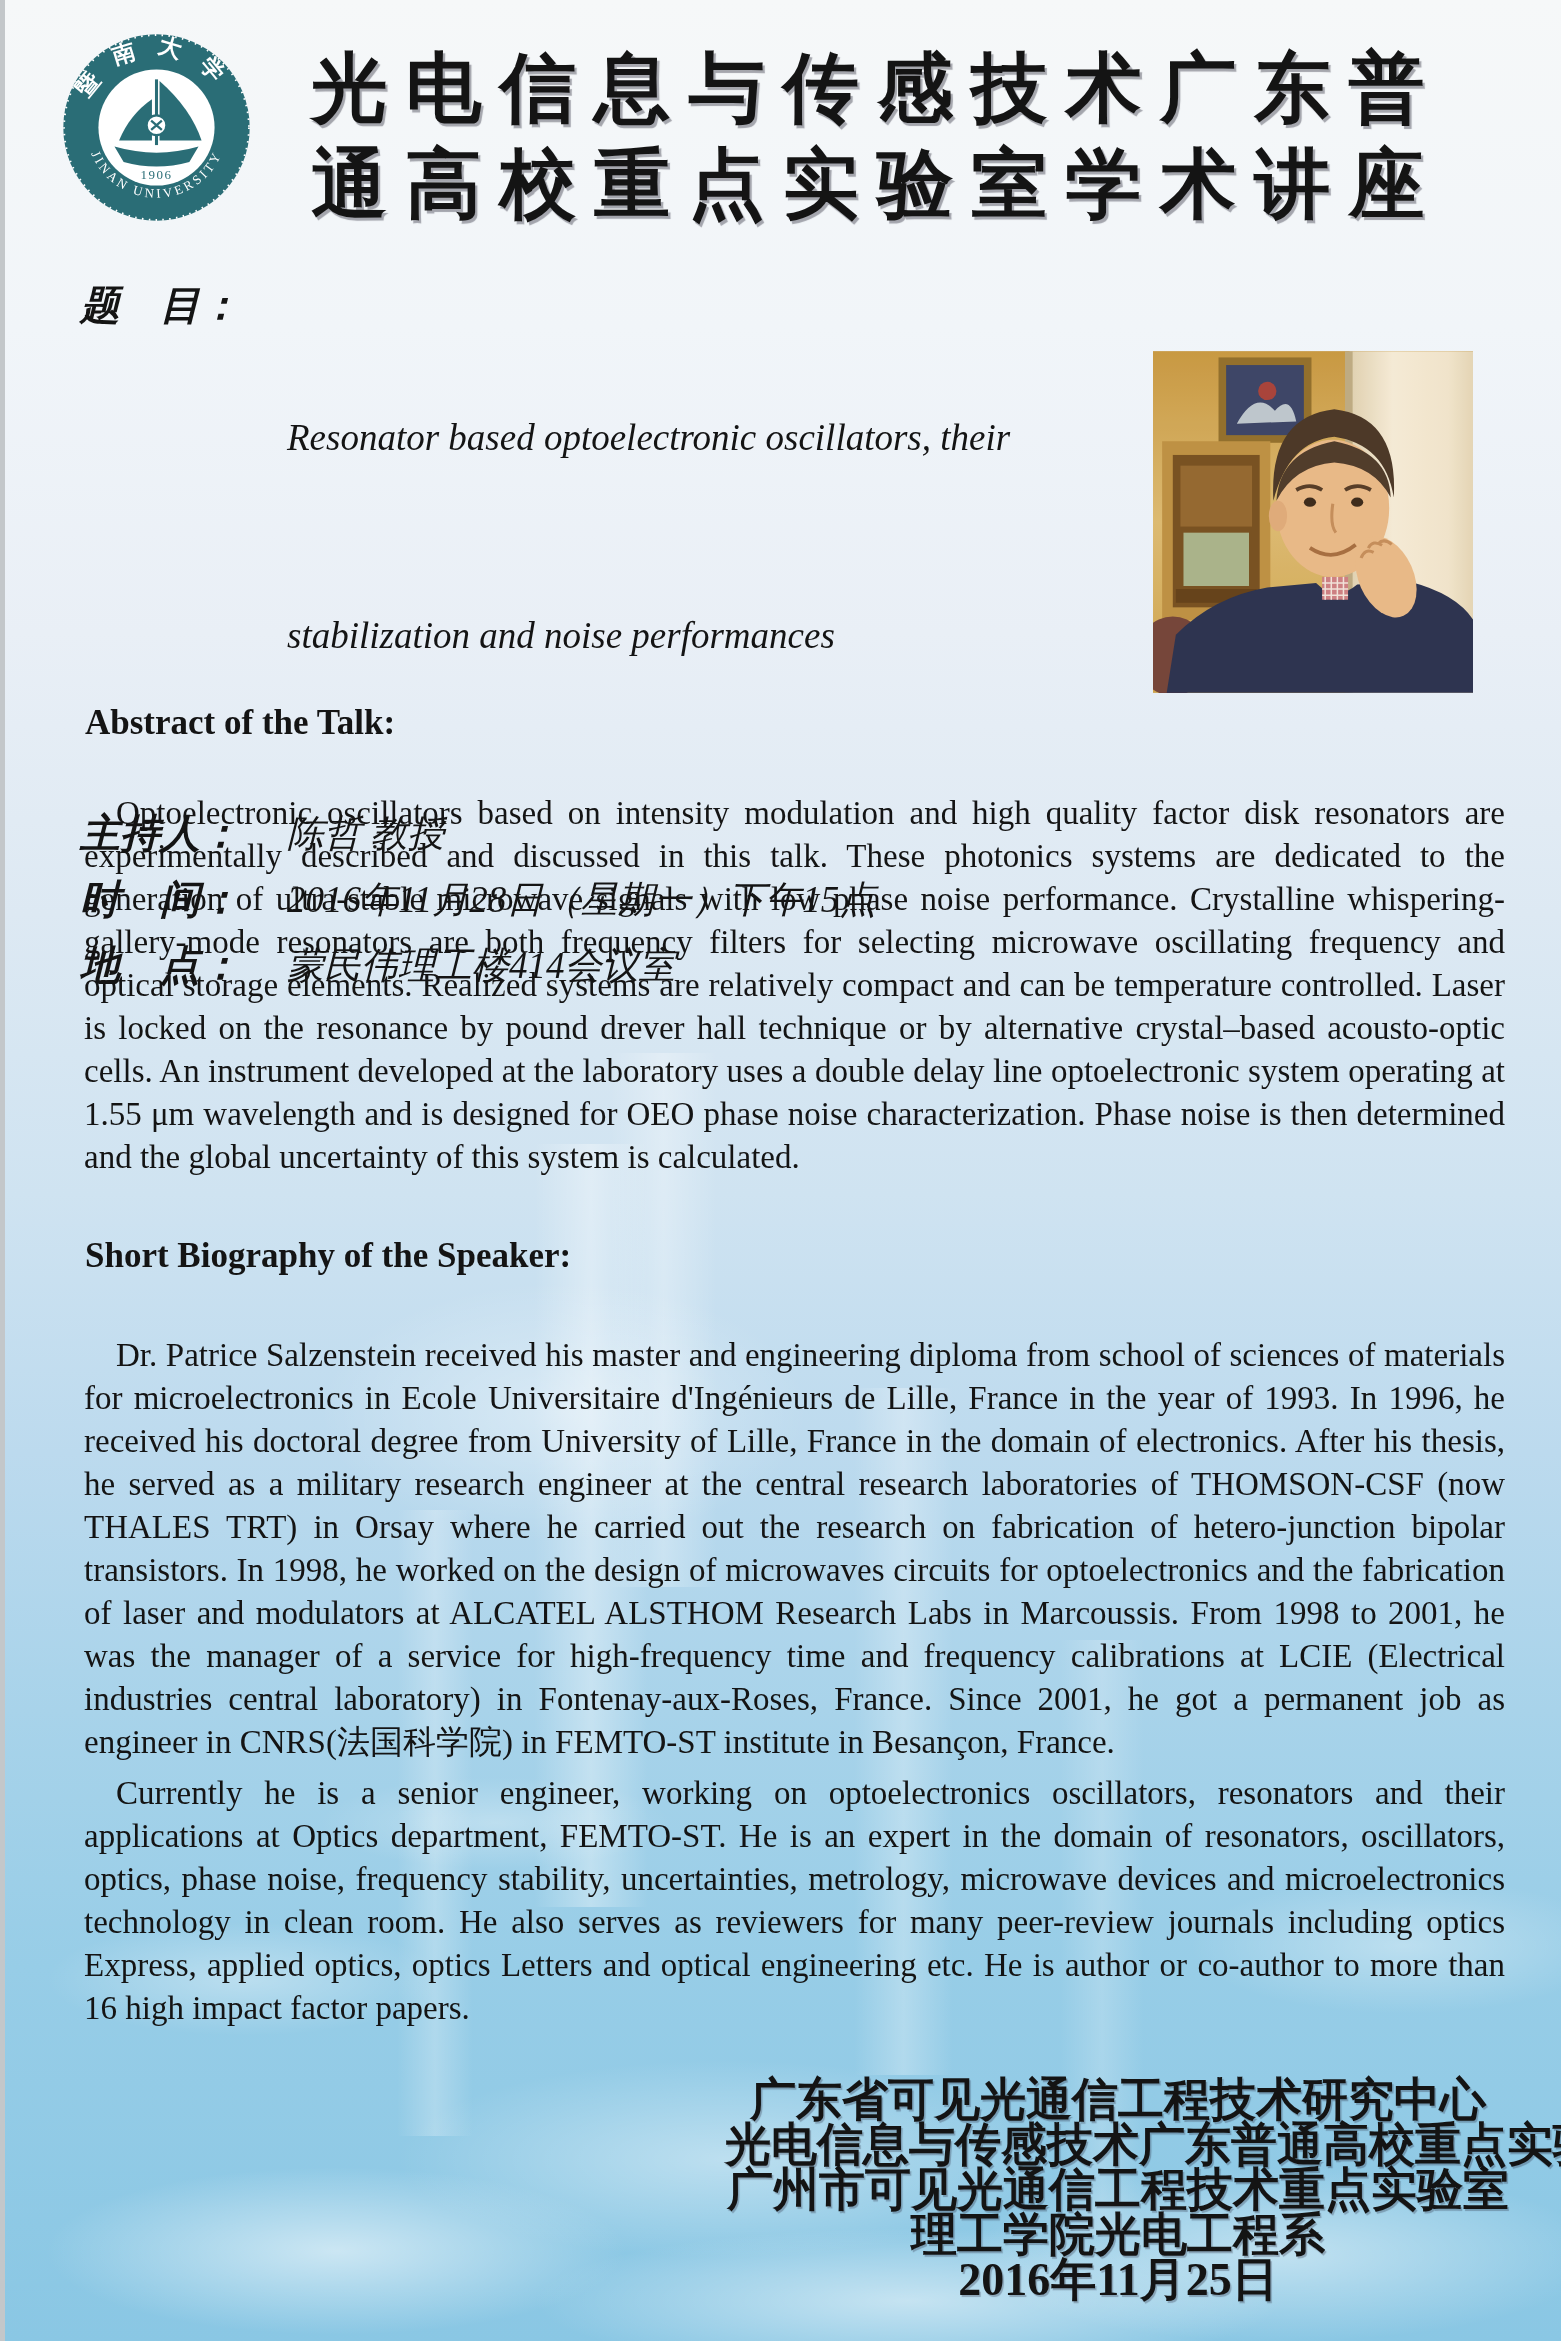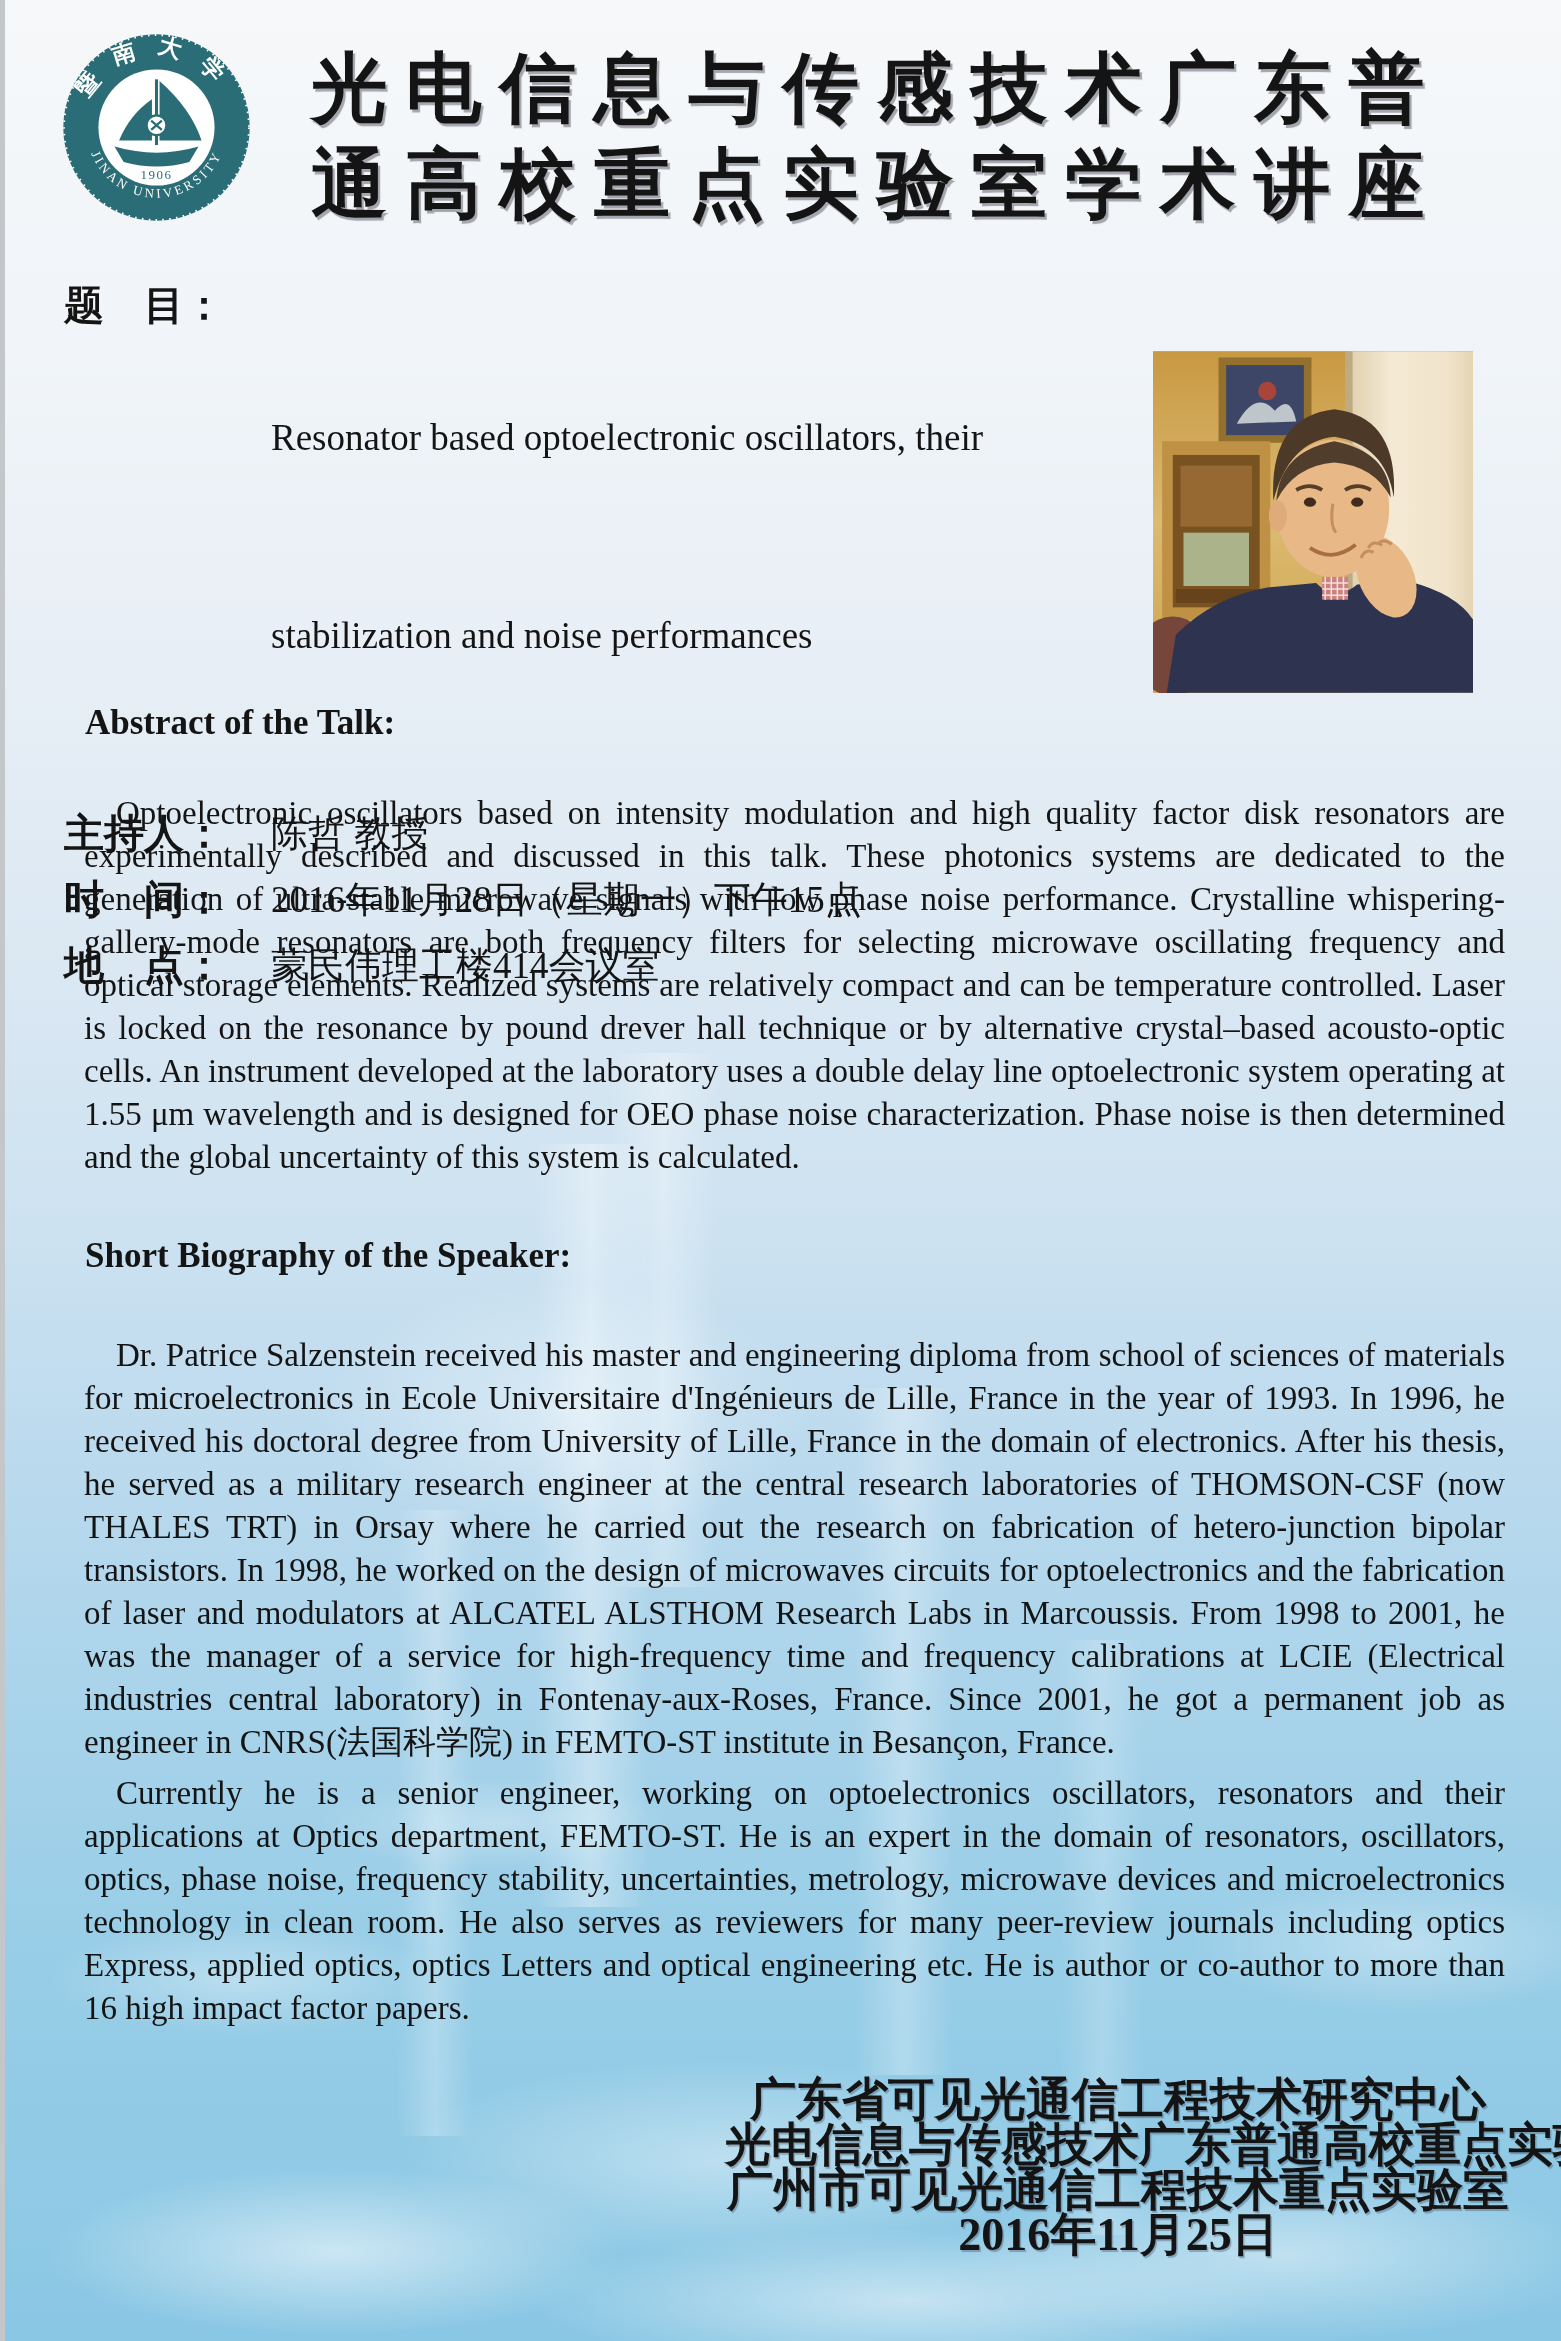--- a/index.html
+++ b/index.html
@@ -44,21 +44,21 @@
 
   .logo{position:absolute;left:61px;top:32px;width:191px;height:191px;}
 
   .title{
     position:absolute;left:282px;top:40px;width:1190px;text-align:center;
     font-weight:bold;font-size:76px;line-height:96px;letter-spacing:18.3px;
     text-shadow:2.3px 3.1px 0.8px rgba(45,45,60,.40);
     white-space:nowrap;
   }
 
-  .info{position:absolute;left:64px;top:273px;width:1083px;font-size:37px;line-height:66px;}
+  .info{position:absolute;left:80px;top:273px;width:1083px;font-size:37px;line-height:66px;font-style:italic;}
   .info .row{display:flex;align-items:flex-start;}
   .info .label{flex:0 0 207px;font-weight:bold;font-size:40px;white-space:nowrap;}
   .info .value{white-space:pre-wrap;}
 
   .photo{position:absolute;left:1153px;top:351px;width:320px;height:342px;}
 
   .section-heading{position:absolute;font-weight:bold;font-size:35px;white-space:nowrap;}
   #abstract-heading{left:85px;top:703px;}
   #bio-heading{left:85px;top:1236px;}
 
@@ -204,15 +204,16 @@
 <div id="bio-heading" class="section-heading">Short Biography of the Speaker:</div>
 <div id="bio-body" class="body-text">
   <p>Dr. Patrice Salzenstein received his master and engineering diploma from school of sciences of materials for microelectronics in Ecole Universitaire d'Ingénieurs de Lille, France in the year of 1993. In 1996, he received his doctoral degree from University of Lille, France in the domain of electronics. After his thesis, he served as a military research engineer at the central research laboratories of THOMSON-CSF (now THALES TRT) in Orsay where he carried out the research on fabrication of hetero-junction bipolar transistors. In 1998, he worked on the design of microwaves circuits for optoelectronics and the fabrication of laser and modulators at ALCATEL ALSTHOM Research Labs in Marcoussis. From 1998 to 2001, he was the manager of a service for high-frequency time and frequency calibrations at LCIE (Electrical industries central laboratory) in Fontenay-aux-Roses, France. Since 2001, he got a permanent job as engineer in CNRS(法国科学院) in FEMTO-ST institute in Besançon, France.</p>
   <p>Currently he is a senior engineer, working on optoelectronics oscillators, resonators and their applications at Optics department, FEMTO-ST. He is an expert in the domain of resonators, oscillators, optics, phase noise, frequency stability, uncertainties, metrology, microwave devices and microelectronics technology in clean room. He also serves as reviewers for many peer-review journals including optics Express, applied optics, optics Letters and optical engineering etc. He is author or co-author to more than 16 high impact factor papers.</p>
 </div>
 
 <div class="footer">
   <div>广东省可见光通信工程技术研究中心</div>
   <div>光电信息与传感技术广东普通高校重点实验室</div>
   <div>广州市可见光通信工程技术重点实验室</div>
+  <div>理工学院光电工程系</div>
   <div>2016年11月25日</div>
 </div>
 
 
 </body></html>

